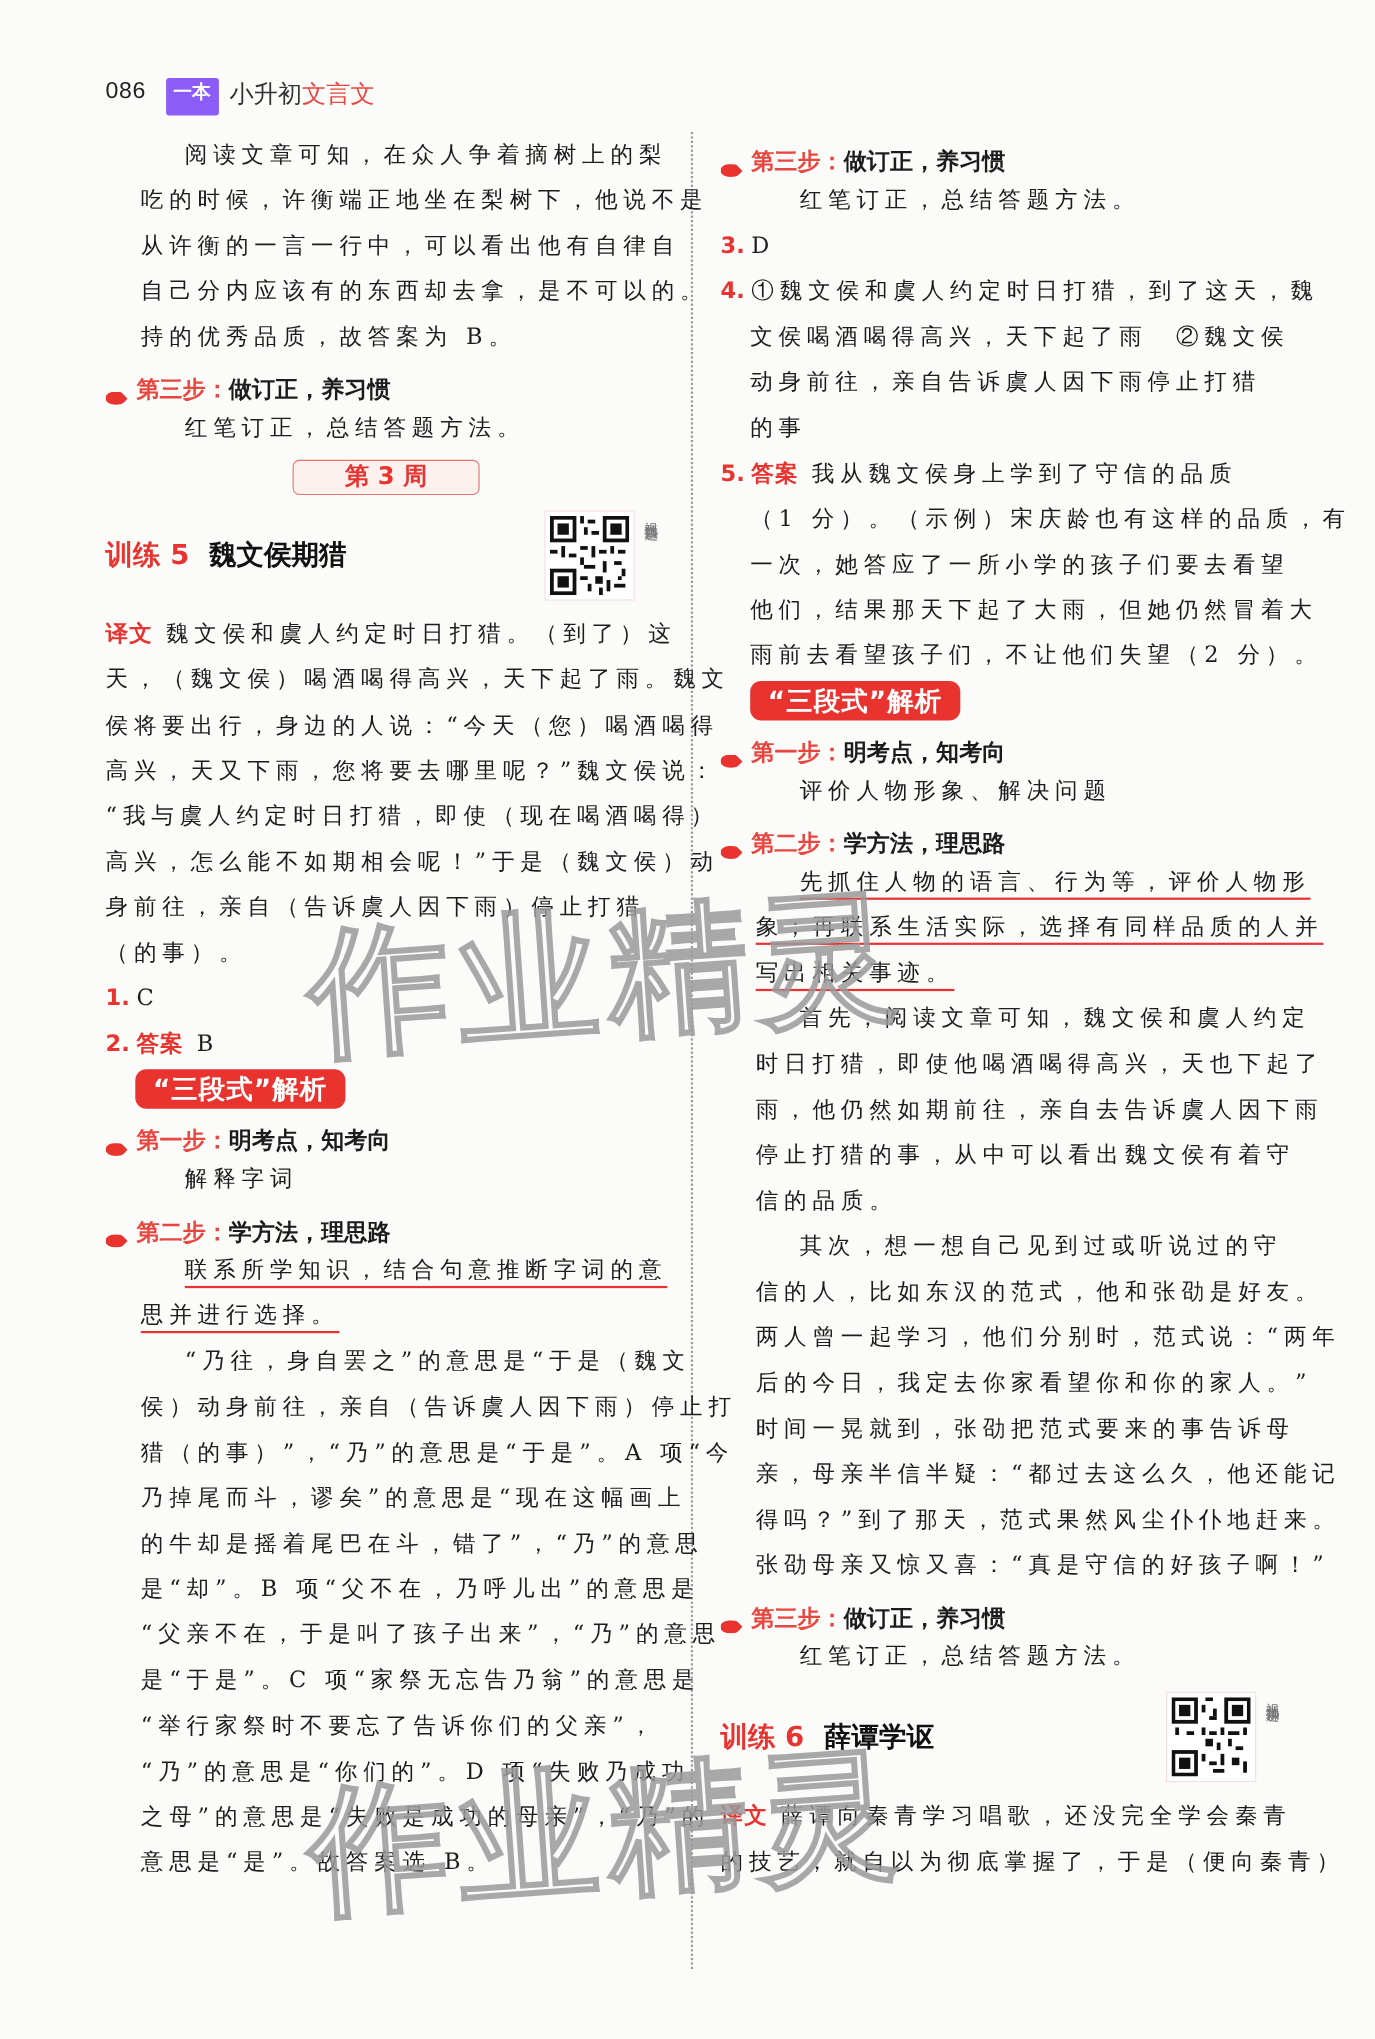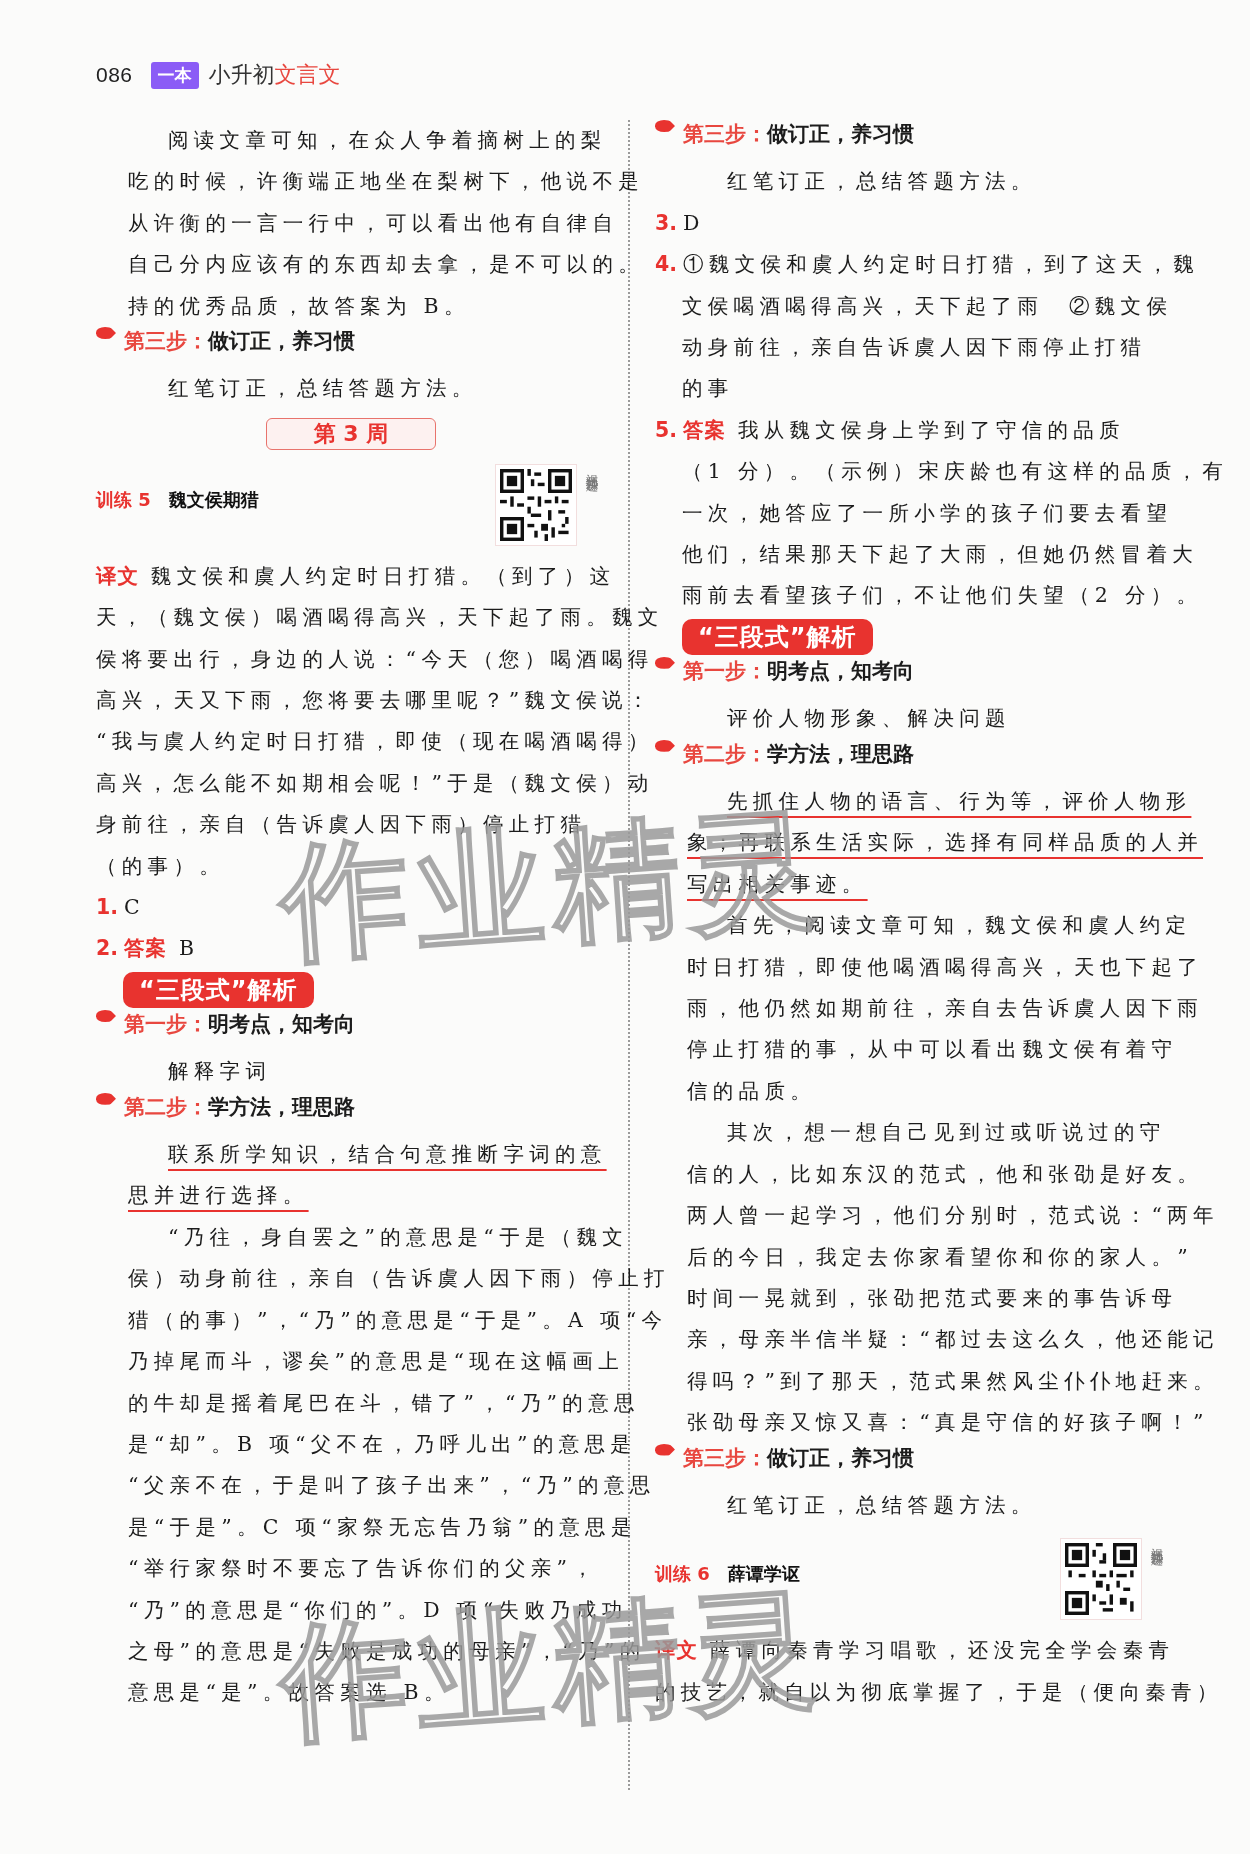--- a/index.html
+++ b/index.html
@@ -6,46 +6,46 @@
   body {
     width: 1250px; height: 1854px; overflow: hidden;
     background: #fbfbfa;
     font-family: "DejaVu Serif", "Liberation Serif", serif;
     color: #1c1c1c;
     position: relative;
   }
   .page { position: absolute; left: 0; top: 0; width: 1250px; height: 1854px; }
 
   
-  .header { position: absolute; left: 96px; top: 58px; height: 34px; display: flex; align-items: center; }
+  .header { position: absolute; left: 96px; top: 71px; height: 34px; display: flex; }
   .page-num { font-family: "Liberation Sans", sans-serif; font-size: 21px; color: #222; margin-right: 18px; letter-spacing: 0.5px; }
   .logo-badge { background: #8b5cf6; color: #fff; font-family: "DejaVu Sans", sans-serif; font-weight: bold; font-size: 17px; padding: 2px 7px 3px; border-radius: 3px; margin-right: 10px; line-height: 22px; }
   .book-title { font-family: "DejaVu Sans", sans-serif; font-size: 22px; color: #333; }
   .book-title .accent { color: #e8473f; }
 
   
   .col { position: absolute; top: 120px; width: 510px; }
   .col-left { left: 96px; }
   .col-right { left: 655px; width: 516px; }
   .divider { position: absolute; left: 628px; top: 120px; height: 1670px; border-left: 2px dotted #9a9a9a; }
 
   .line { font-size: 20.5px; line-height: 41.4px; white-space: nowrap; letter-spacing: 5.3px; }
   .indent { padding-left: 72px; text-align: right; }
   .sub { padding-left: 32px; }
   .step-sub { padding-left: 72px; }
 
-  .step { display: flex; align-items: flex-start; height: 41.4px; font-family: "DejaVu Sans", sans-serif; font-size: 21px; white-space: nowrap; }
+  .step { display: flex; align-items: flex-end; height: 41.4px; font-family: "DejaVu Sans", sans-serif; font-size: 21px; white-space: nowrap; }
   .step .bullet { width: 20px; height: 12px; background: #e8332f; border-radius: 50% 60% 60% 50% / 50%; margin-right: 8px; clip-path: polygon(0 0, 70% 0, 100% 50%, 70% 100%, 0 100%); }
   .step .step-label { color: #e8473f; font-weight: bold; }
   .step .step-title { color: #1c1c1c; font-weight: bold; }
 
   .week-box { margin: 8px auto 10px; width: 168px; height: 30px; border: 1.5px solid #e8736c; border-radius: 6px; background: #fdf1f0; text-align: center; font-family: "DejaVu Sans", sans-serif; font-weight: bold; font-size: 22px; line-height: 30px; color: #e8332f; }
 
   .lesson-head { position: relative; height: 96px; }
-  .lesson-title { position: absolute; left: 0; top: 28px; font-family: "DejaVu Sans", sans-serif; font-size: 18px; font-weight: bold; white-space: nowrap; }
+  .lesson-title { position: absolute; left: 0; top: 28px; font-family: "DejaVu Sans", sans-serif; font-size: 25px; font-weight: bold; white-space: nowrap; }
   .lesson-title .num { color: #e8332f; margin-right: 18px; }
   .lesson-title .name { color: #111; font-family: "DejaVu Serif", serif; }
   .qr-wrap { position: absolute; right: 6px; top: 4px; display: flex; align-items: flex-start; }
   .qr { width: 72px; height: 72px; background: #fff; border: 1px solid #f2dede; padding: 4px; }
   .qr svg { display: block; }
   .qr-caption { writing-mode: vertical-rl; font-family: "DejaVu Sans", sans-serif; font-size: 12.5px; color: #777; margin-left: 6px; letter-spacing: 2px; }
 
   .tag-red { color: #e8332f; font-family: "DejaVu Sans", sans-serif; font-weight: bold; letter-spacing: 1px; }
   .qnum { color: #e8332f; font-family: "DejaVu Sans", sans-serif; font-weight: bold; letter-spacing: 0; margin-right: 6px; }
 

